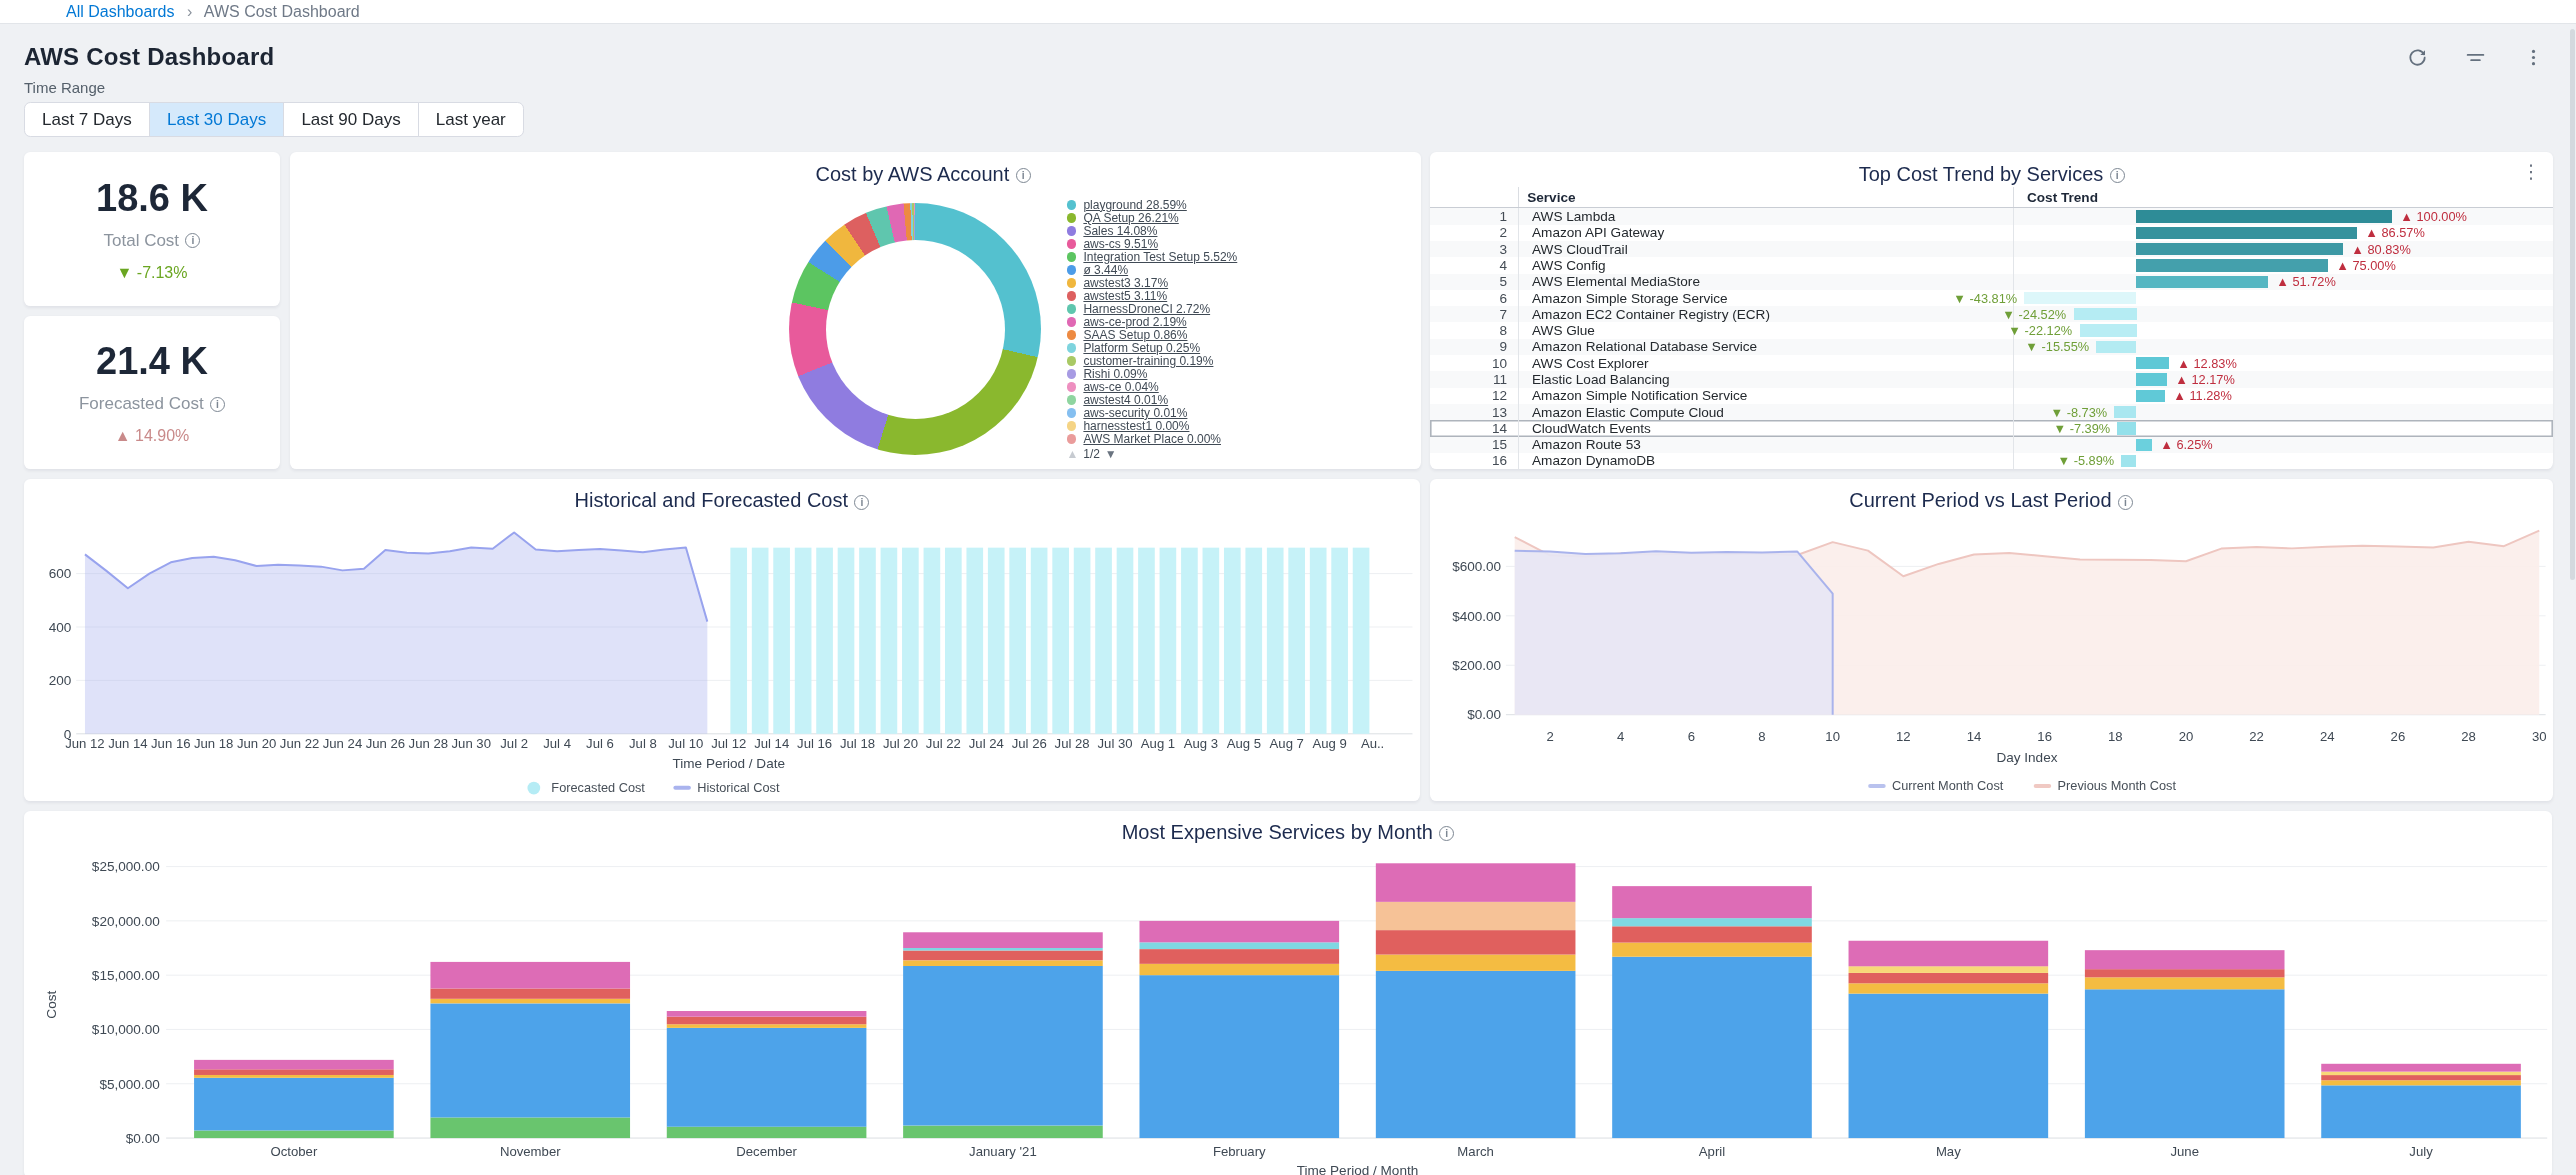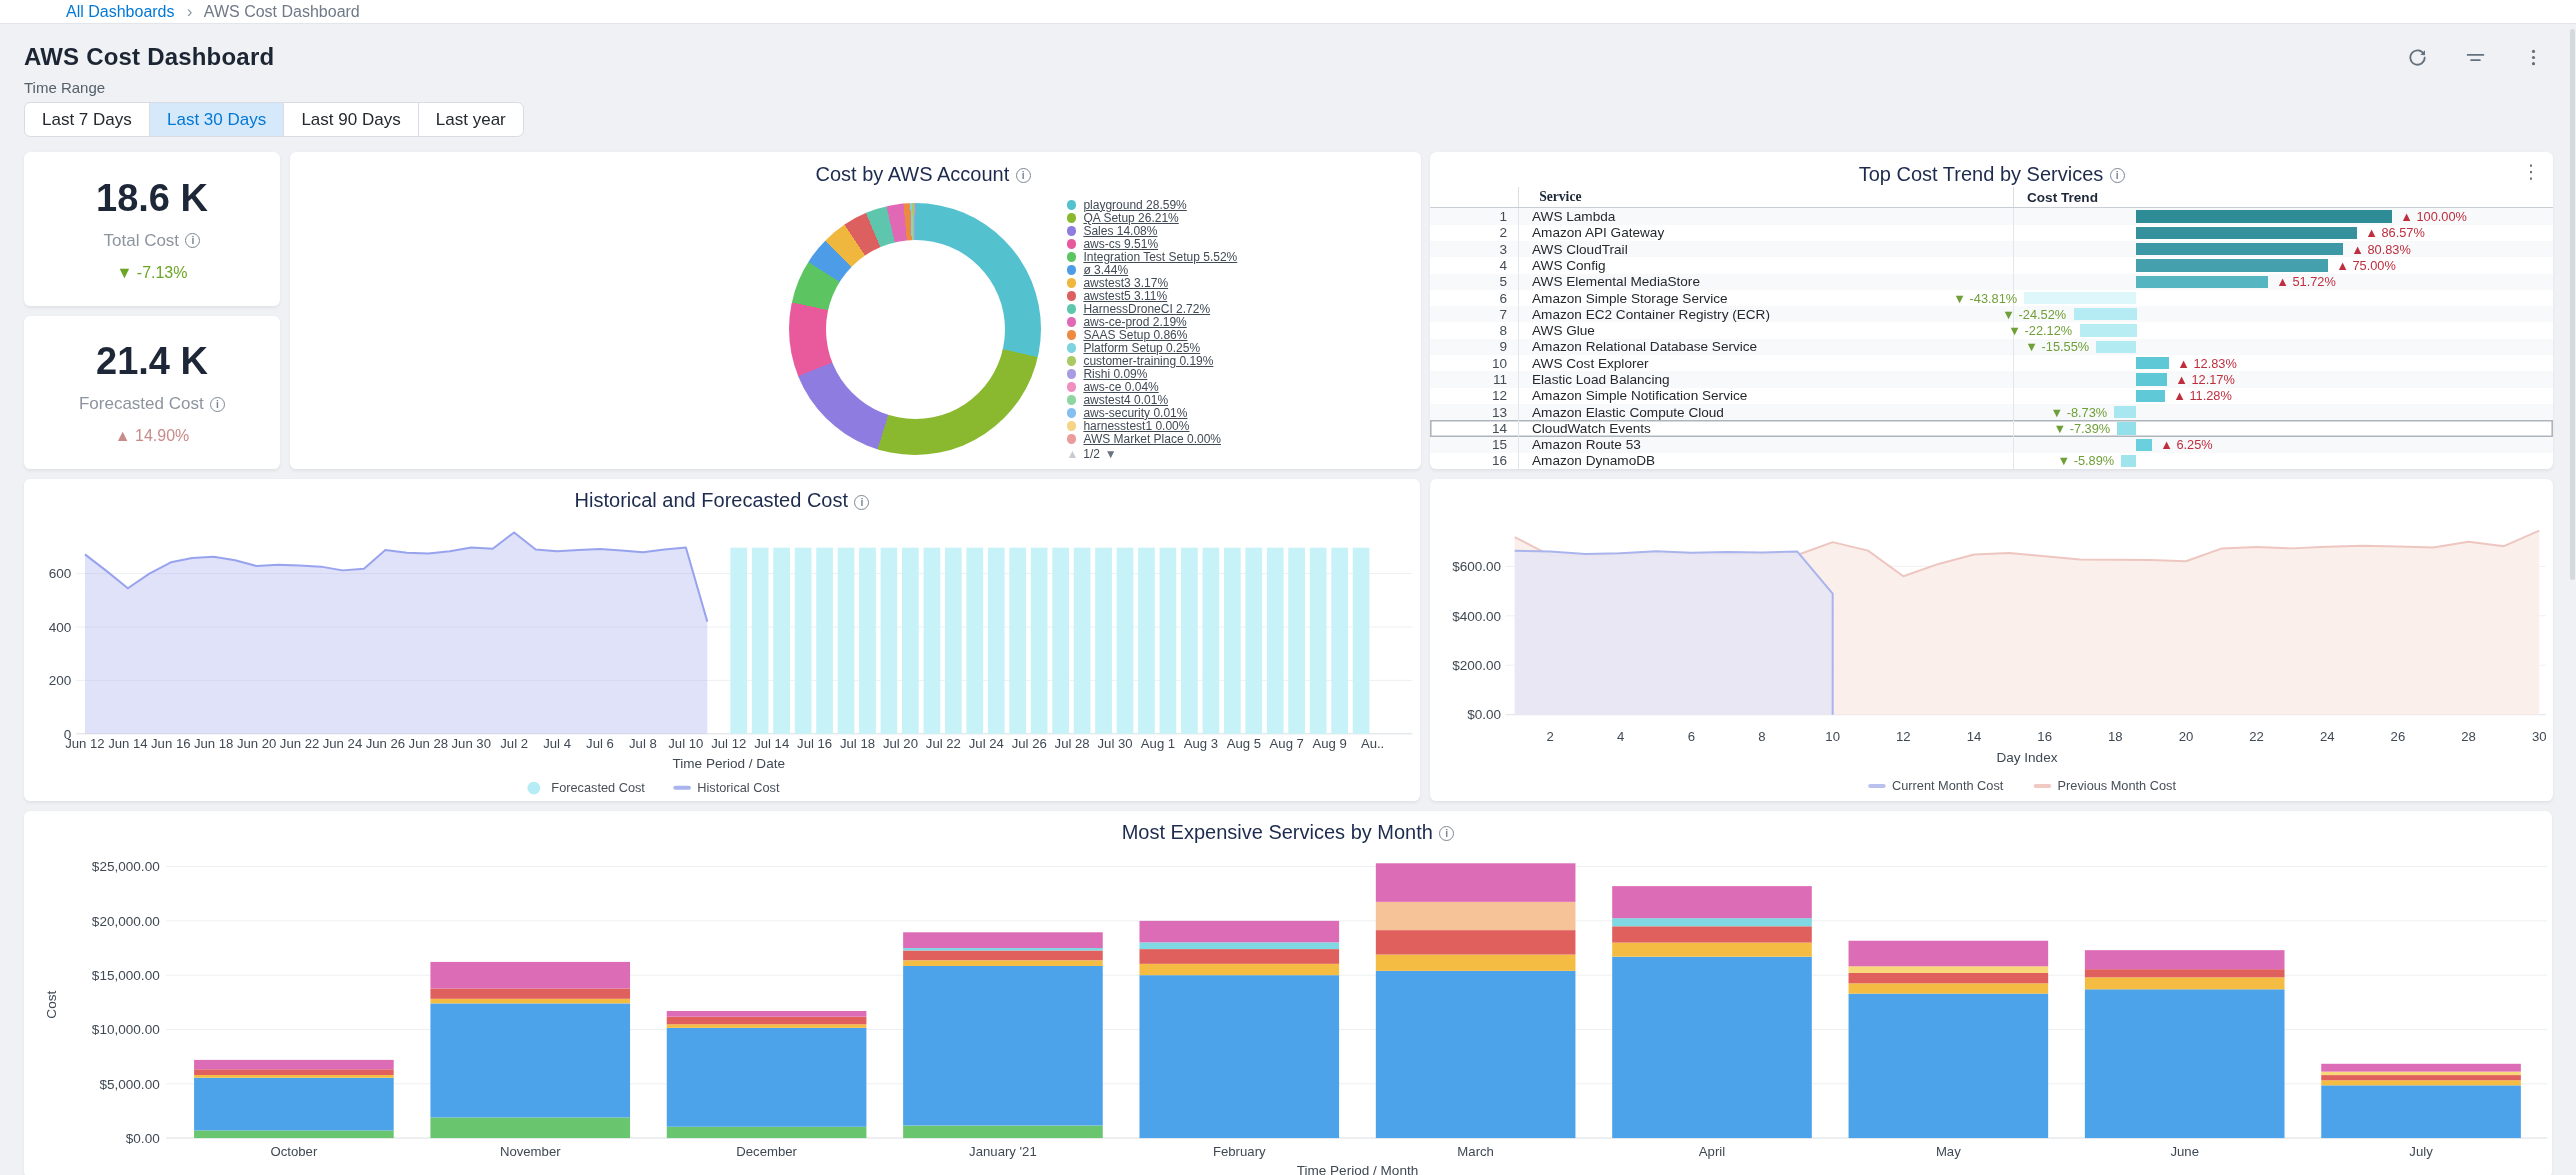--- a/index.html
+++ b/index.html
@@ -59,21 +59,21 @@
   .dlegend-item { display:flex; align-items:center; height:13px; cursor:pointer; white-space:nowrap;text-decoration:underline; }
   .dl-dot { width:9.6px; height:9.6px; border-radius:50%; margin-right:7.2px; flex:none; }
   .dl-pager { margin-top:1.6px; font-size:12px; color:#3f4954; display:flex; align-items:center; gap:4.8px; }
   .pg-up { color:#c7cbd1; cursor:pointer; } .pg-dn { color:#6a7480; cursor:pointer; }
 
   
   .tt-kebab { position:absolute; right:12.8px; top:11.2px; font-size:19px; color:#6b7482; cursor:pointer; line-height:16px; }
   .tt { position:absolute; left:0; right:0; top:35px; }
   .tt-head { display:grid; grid-template-columns:88px 495px 1fr; height:21px; align-items:center;
     border-bottom:1.6px solid #c9cdd4; font-size:13.6px; font-weight:700; color:#1d2737; }
-  .tt-head .h-svc { padding-left:20px; border-left:0.8px solid #dadde2; height:100%; display:flex; align-items:center; cursor:pointer;font-family:Liberation Serif, serif; }
+  .tt-head .h-svc { padding-left:8px; border-left:0.8px solid #dadde2; height:100%; display:flex; align-items:center; cursor:pointer; }
   .tt-head .h-trend { padding-left:12.8px; border-left:0.8px solid #dadde2; height:100%; display:flex; align-items:center; cursor:pointer; }
   .tt-row { display:grid; grid-template-columns:88px 495px 1fr; height:16.3px; align-items:center;
     font-size:13.6px; color:#24292e; cursor:pointer; }
   .tt-row:nth-child(odd) { background:#f8f9fa; }
   .tt-row.hl { box-shadow:inset 0 0 0 1.6px #aeb4bc; }
   .tt-num { text-align:right; padding-right:11.2px; color:#444c55; }
   .tt-svc { padding-left:12.8px; border-left:0.8px solid #e2e5e9; height:100%; display:flex; align-items:center; white-space:nowrap; overflow:hidden; }
   .tt-trend { position:relative; height:100%; border-left:0.8px solid #e2e5e9; }
   .tt-bar { position:absolute; top:2px; height:12.3px; }
   .tt-pct { position:absolute; top:0; height:100%; display:flex; align-items:center; font-size:12.8px; white-space:nowrap; }
@@ -447,20 +447,21 @@
         <text x="1636.1666666666667" y="305" text-anchor="middle" font-size="16.5" fill="#3f4954">Aug 9</text>
         <text x="1690" y="305" text-anchor="middle" font-size="16.5" fill="#3f4954">Au..</text>
         <text x="882.5" y="330" text-anchor="middle" font-size="17" fill="#3f4954">Time Period / Date</text>
         <circle cx="638" cy="355" r="8" fill="#b5ecf5"></circle>
         <text x="660" y="360" font-size="16" fill="#474f58">Forecasted Cost</text>
         <rect x="813" y="352" width="22" height="5" rx="2.5" fill="#a9b3ee"></rect>
         <text x="843" y="360" font-size="16" fill="#474f58">Historical Cost</text>
       </svg>
   </div>
   <div class="panel">
+    <div class="ptitle"><span>Current Period vs Last Period</span><span class="info-i">i</span></div>
     <svg class="chart-svg" id="cmp-svg" width="1123" height="295" viewBox="0 0 1406 370">
         <line x1="94" y1="77" x2="1398" y2="77" stroke="#eceef1" stroke-width="1.2"></line>
         <text x="88" y="83" text-anchor="end" font-size="17" fill="#3f4954">$600.00</text>
         <line x1="94" y1="139" x2="1398" y2="139" stroke="#eceef1" stroke-width="1.2"></line>
         <text x="88" y="145" text-anchor="end" font-size="17" fill="#3f4954">$400.00</text>
         <line x1="94" y1="201" x2="1398" y2="201" stroke="#eceef1" stroke-width="1.2"></line>
         <text x="88" y="207" text-anchor="end" font-size="17" fill="#3f4954">$200.00</text>
         <line x1="94" y1="263" x2="1398" y2="263" stroke="#d9dde2" stroke-width="1.2"></line>
         <text x="88" y="269" text-anchor="end" font-size="17" fill="#3f4954">$0.00</text>
         <path d="M105,263 L105.0,40.4 L149.3,63.1 L193.6,64.6 L237.9,60.9 L282.2,62.1 L326.6,60.6 L370.9,61.8 L415.2,60.9 L459.5,62.7 L503.8,46.6 L548.1,57.2 L592.4,89.4 L636.7,73.9 L681.0,62.1 L725.3,60.3 L769.7,64.3 L814.0,68.3 L858.3,68.6 L902.6,68.9 L946.9,70.5 L991.2,54.7 L1035.5,52.8 L1079.8,54.4 L1124.1,52.5 L1168.4,51.0 L1212.8,52.2 L1257.1,53.4 L1301.4,46.0 L1345.7,51.6 L1390.0,32.1 L1390,263 Z" fill="#fbedea" opacity="0.9"></path>

